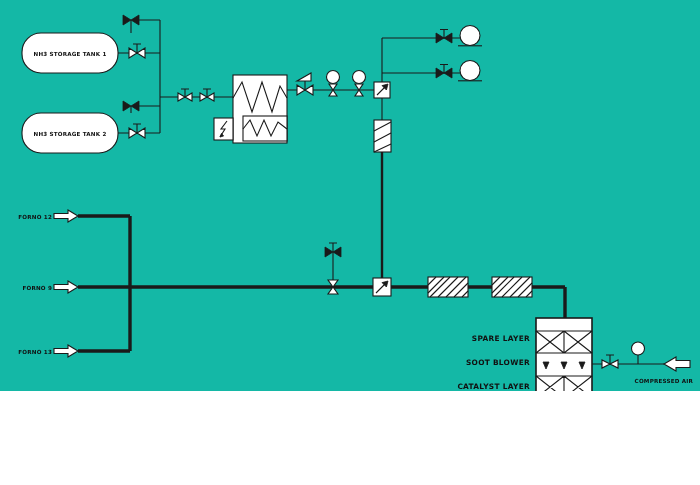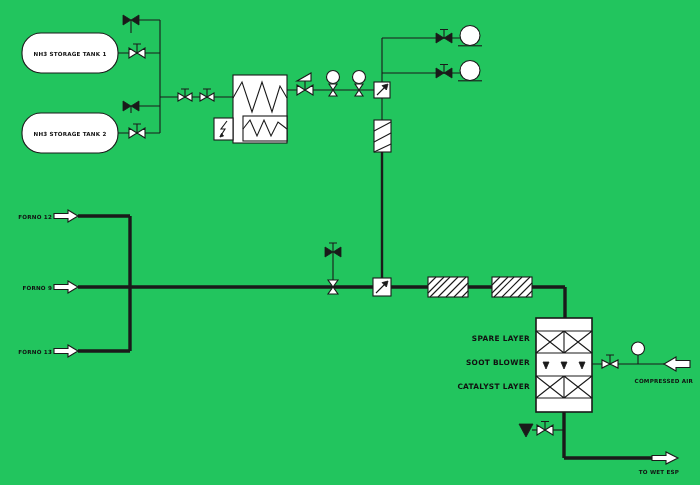--- a/index.html
+++ b/index.html
@@ -1,16 +1,16 @@
 <!DOCTYPE html>
 <html><head>
 <meta charset="utf-8">
 <style>
   html,body { margin:0; padding:0; background:#ffffff; }
-  .canvas { position:relative; width:700px; height:485px; background:#22c55e; overflow:hidden; }
+  .canvas { position:relative; width:700px; height:391px; background:#14b8a6; overflow:hidden; }
   svg { display:block; }
   .thin  { stroke:#1a1a1a; stroke-width:1.1; fill:none; }
   .med   { stroke:#1a1a1a; stroke-width:2.4; fill:none; }
   .thick { stroke:#1a1a1a; stroke-width:3.4; fill:none; }
   .sym   { fill:#ffffff; stroke:#1a1a1a; stroke-width:1.1; }
   .sym2  { fill:#ffffff; stroke:#1a1a1a; stroke-width:1.6; }
   .solid { fill:#1a1a1a; stroke:#1a1a1a; stroke-width:0.8; }
   text   { font-family:"DejaVu Sans","Liberation Sans",sans-serif; font-weight:700; fill:#111111; }
   .t5 { font-size:5.6px; letter-spacing:0.2px; }
   .t7 { font-size:7.4px; letter-spacing:0.3px; }

